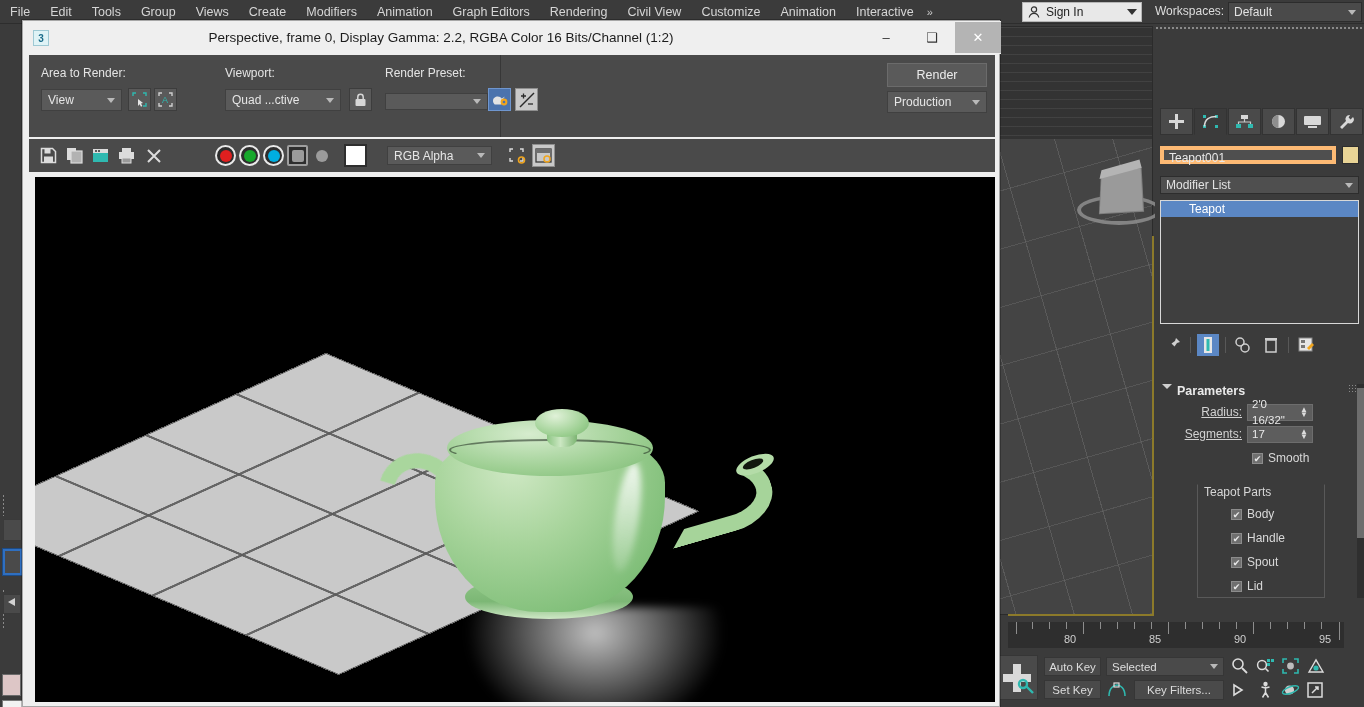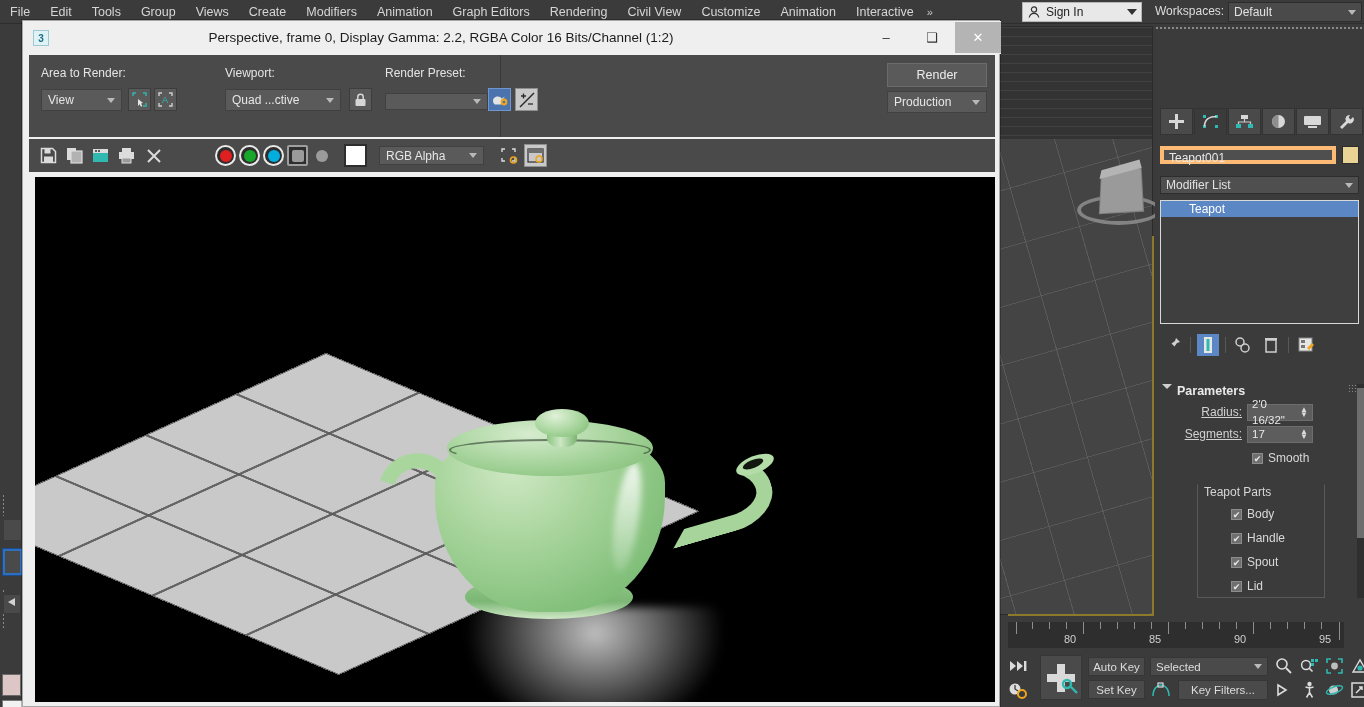--- a/index.html
+++ b/index.html
@@ -153,21 +153,21 @@
   .scrollbar { position: absolute; left: 1357px; top: 384px; width: 7px; height: 214px; background: #2f2f2f; }
   .scrollbar i { position: absolute; left: 0; top: 4px; width: 7px; height: 150px; background: #6d6d6d; display: block; }
 
   
   .ruler { position: absolute; left: 1008px; top: 622px; width: 356px; height: 26px; background: #2e2e2e; }
   .ruler .past { position: absolute; left: 336px; top: 0; width: 20px; height: 26px; background: #3b3b3b; }
   .tick { position: absolute; top: 0; width: 1px; background: #8d8d8d; }
   .tlabel { position: absolute; top: 11px; font-size: 11px; color: #cfcfcf; transform: translateX(-50%); }
 
   
-  .bottombar { position: absolute; left: 1000px; top: 650px; width: 356px; height: 57px; background: #3b3b3b; }
+  .bottombar { position: absolute; left: 956px; top: 650px; width: 356px; height: 57px; background: #3b3b3b; }
   .bb-btn { position: absolute; background: #4a4a4a; border: 1px solid #363636; color: #dcdcdc;
             font-size: 11.5px; display: flex; align-items: center; justify-content: center; }
   .bb-plain { position: absolute; display: flex; align-items: center; justify-content: center; }
   .bb-combo { position: absolute; background: #4a4a4a; border: 1px solid #363636; color: #dedede;
               font-size: 11.5px; padding: 0 5px; display: flex; align-items: center; }
   .bb-combo .caret-dn { margin-left: auto; }
 
   
   .rfw {
     position: absolute; left: 22px; top: 20px; width: 978px; height: 687px;
@@ -811,21 +811,21 @@
         </div>
       <div class="chan sq" style="margin-left:3px;border-color:#9e9e9e;">
           <i style="background:#9b9b9b"></i>
         </div>
       <div class="chan bare" style="margin-left:3px">
           <i style="background:#9b9b9b"></i>
         </div>
 
       <div class="whiteswatch" style="margin-left:12px"></div>
 
-      <div class="combo" style="margin-left:12px;width:105px;height:19px;">
+      <div class="combo" style="margin-left:20px;width:105px;height:19px;">
         <span>RGB Alpha</span>
         <div class="caret-dn sm"></div>
       </div>
 
       <div class="tool-ic" style="margin-left:14px;">
         <svg width="18" height="17" viewBox="0 0 18 17">
           <path d="M2 5V2h3M12 2h3v3M15 11v3h-3M5 14H2v-3" fill="none" stroke="#dcdcdc" stroke-width="1.4"></path>
           <circle cx="13.5" cy="13" r="3" fill="none" stroke="#f0a51e" stroke-width="1.6"></circle>
         </svg>
       </div>

